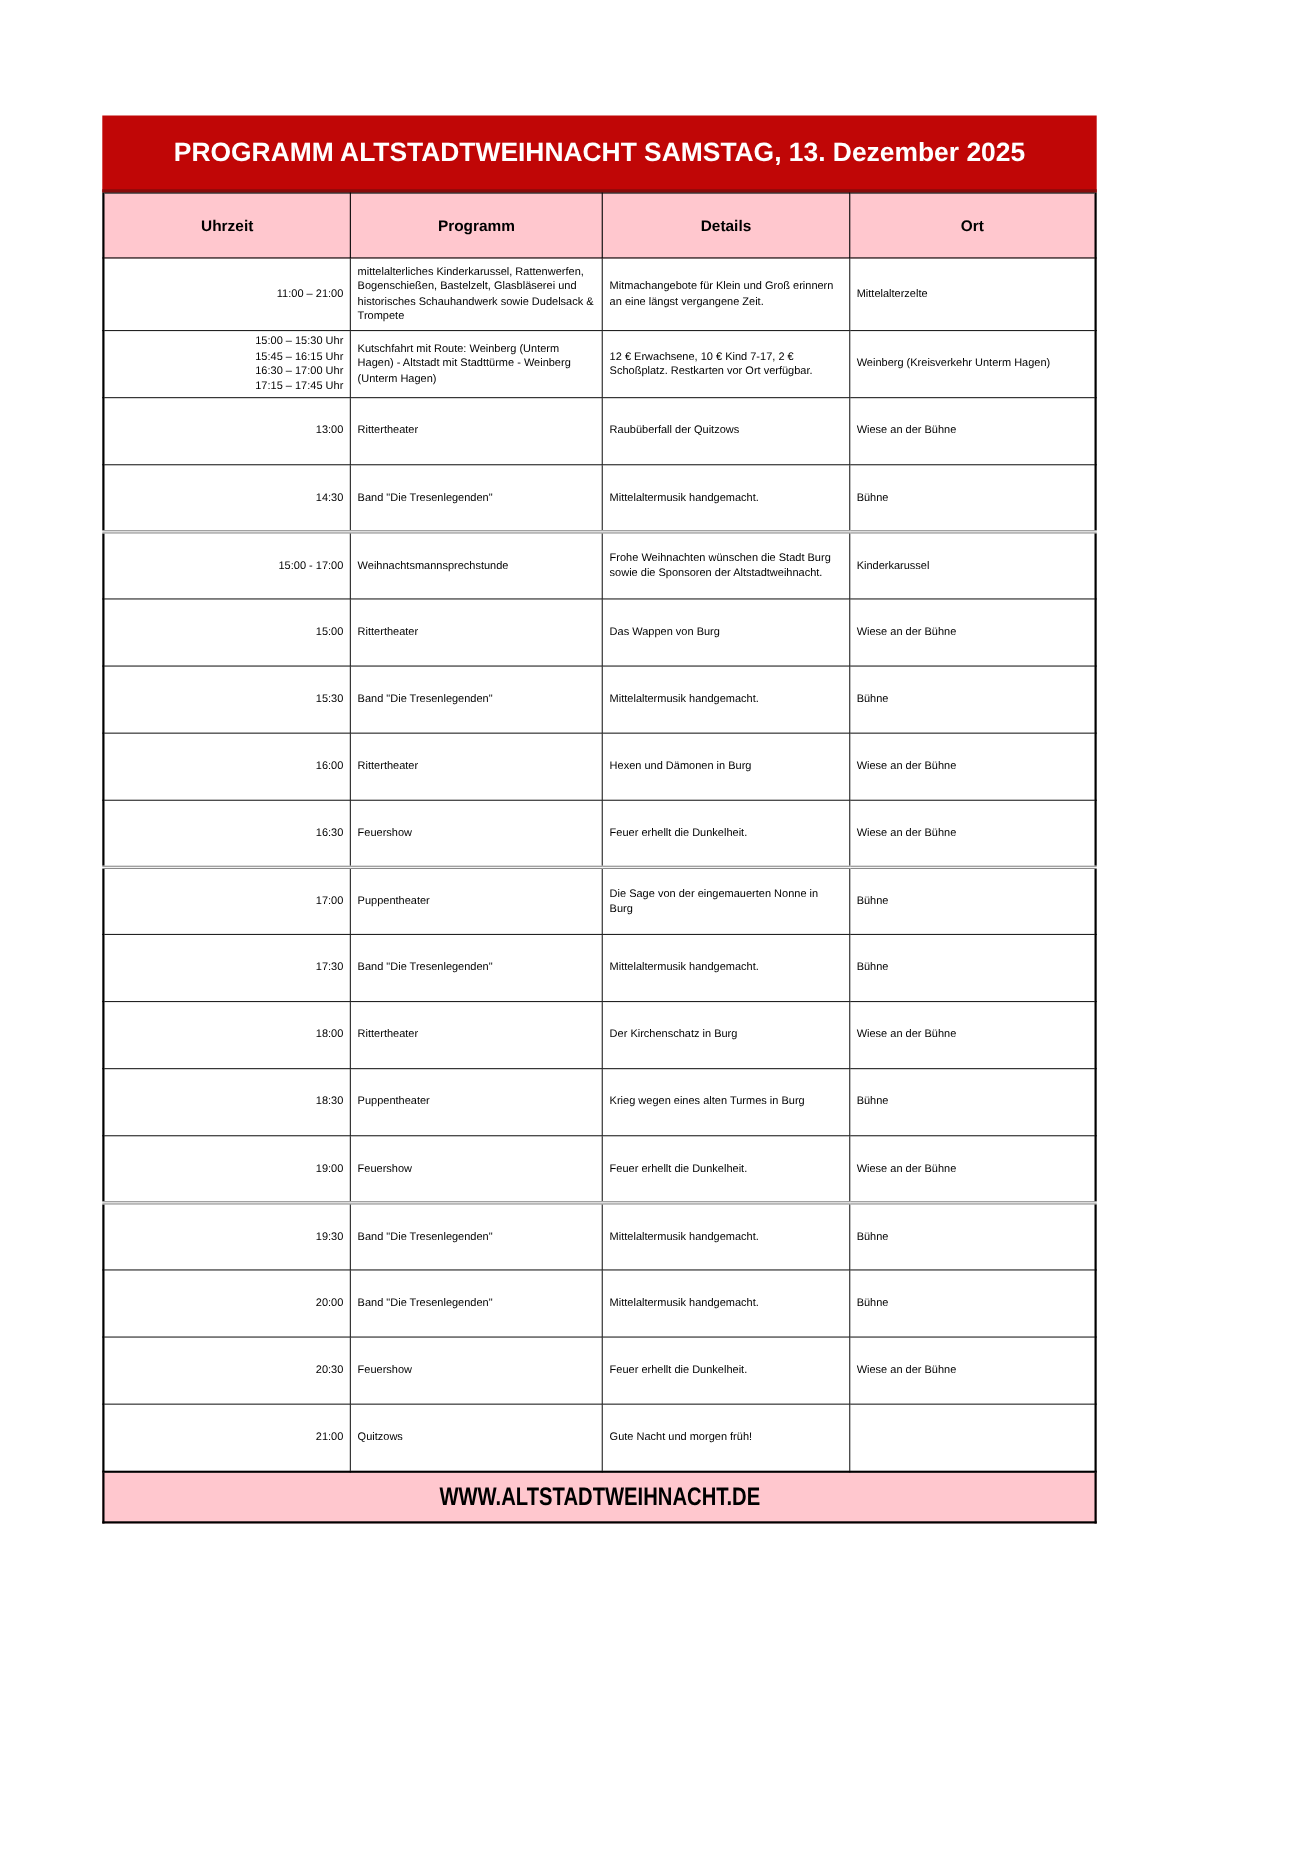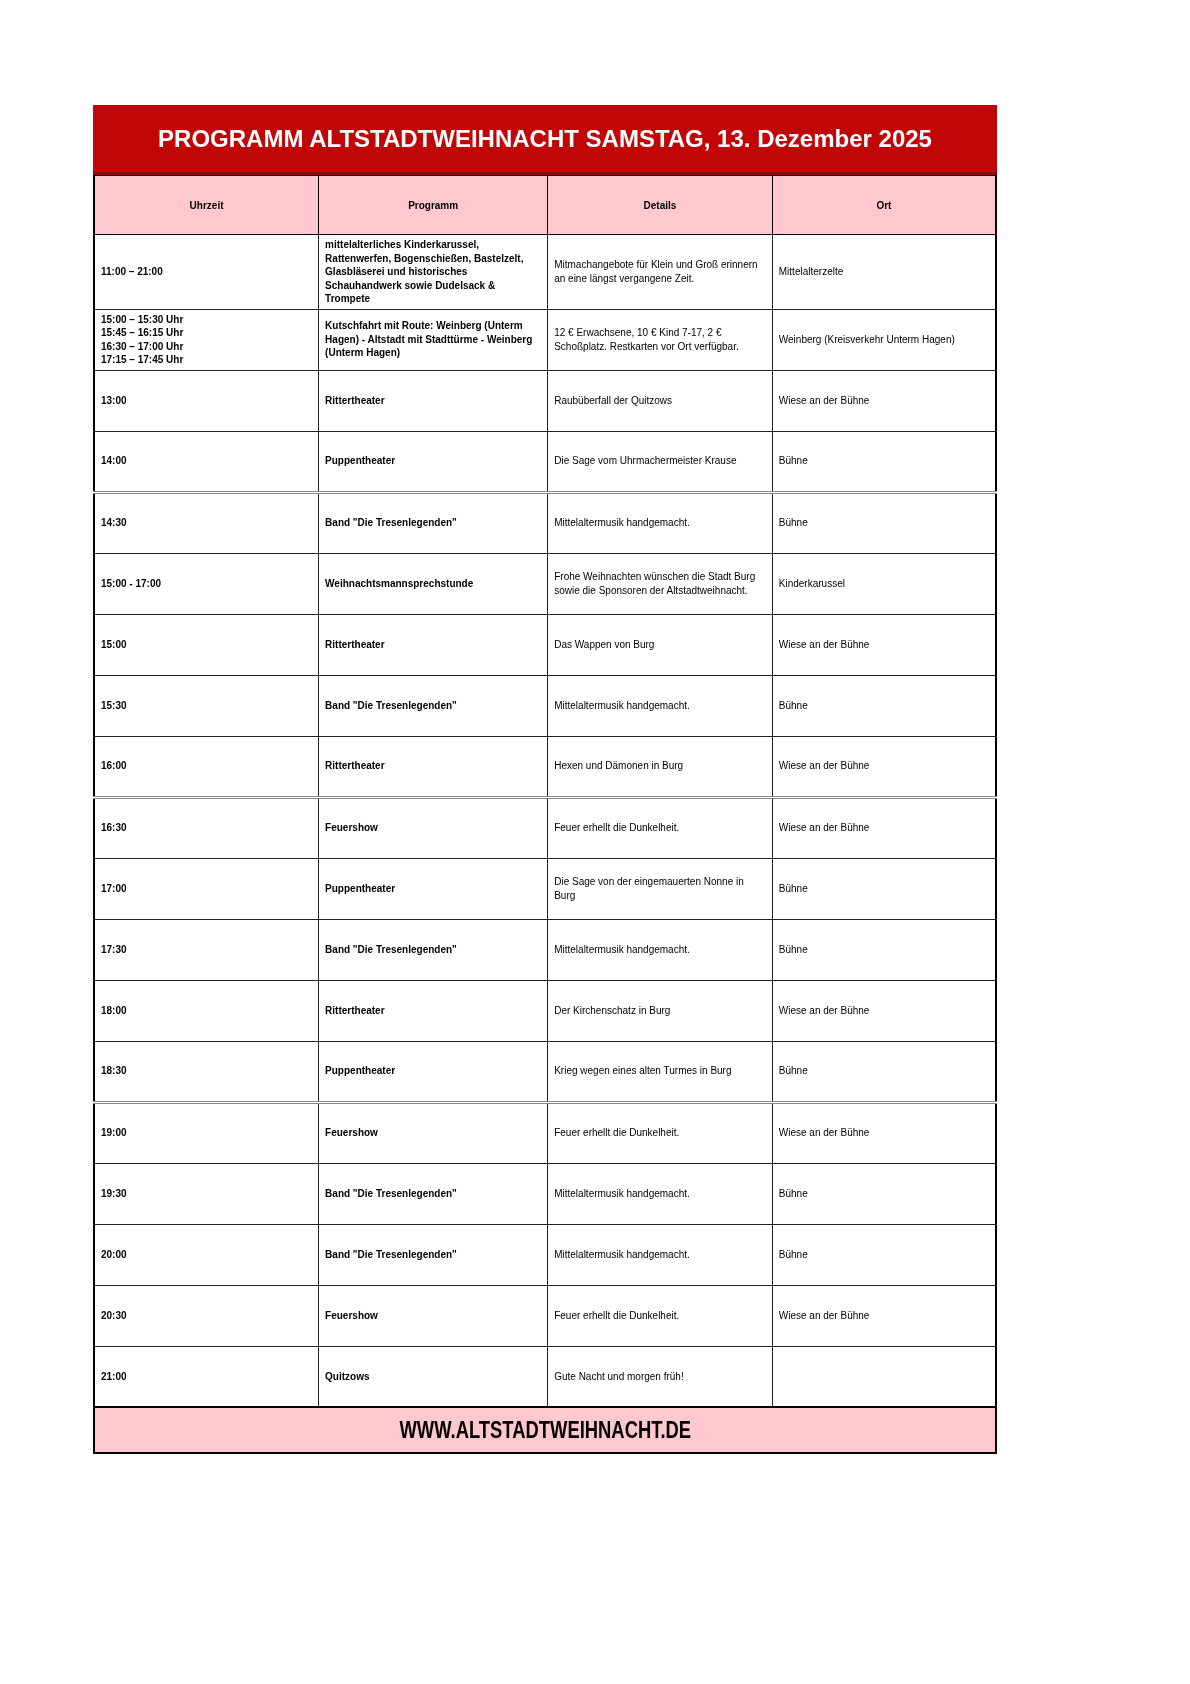--- a/index.html
+++ b/index.html
@@ -38,43 +38,43 @@
   }
   table.program {
     width: 100%;
     border-collapse: collapse;
     table-layout: fixed;
     border: 2px solid #000;
     border-top: none;
   }
   table.program th {
     background: var(--pink);
-    font-size: 10px;
+    font-size: 14px;
     font-weight: bold;
     text-align: center;
     height: 58px;
     border: 1px solid #000;
     padding: 0 4px;
   }
   table.program td {
     border: 1px solid #222;
     font-size: 10px;
     line-height: 1.35;
     padding: 3px 6px;
     vertical-align: middle;
     box-sizing: border-box;
     height: 61px;
     overflow: hidden;
     word-wrap: break-word;
   }
   table.program tbody tr:first-child td { height: 66px; }
   
   table.program tbody tr:nth-child(5n) td { border-top: 3px double #8a8a8a; }
-  td.c-time { text-align: left; font-weight: bold; }
-  td.c-prog { font-weight: bold; }
+  td.c-time { text-align: right; font-weight: normal; }
+  td.c-prog { font-weight: normal; }
   td.c-det, td.c-ort { text-align: left; }
   .footer {
     box-sizing: border-box;
     height: 46px;
     background: var(--pink);
     border: 2px solid #000;
     border-top: none;
     display: flex;
     align-items: center;
     justify-content: center;
@@ -131,28 +131,20 @@
         <tr>
           <td class="c-time">
             <div>13:00</div>
           </td>
           <td class="c-prog">Rittertheater</td>
           <td class="c-det">Raubüberfall der Quitzows</td>
           <td class="c-ort">Wiese an der Bühne</td>
         </tr>
         <tr>
           <td class="c-time">
-            <div>14:00</div>
-          </td>
-          <td class="c-prog">Puppentheater</td>
-          <td class="c-det">Die Sage vom Uhrmachermeister Krause</td>
-          <td class="c-ort">Bühne</td>
-        </tr>
-        <tr>
-          <td class="c-time">
             <div>14:30</div>
           </td>
           <td class="c-prog">Band "Die Tresenlegenden"</td>
           <td class="c-det">Mittelaltermusik handgemacht.</td>
           <td class="c-ort">Bühne</td>
         </tr>
         <tr>
           <td class="c-time">
             <div>15:00 - 17:00</div>
           </td>

